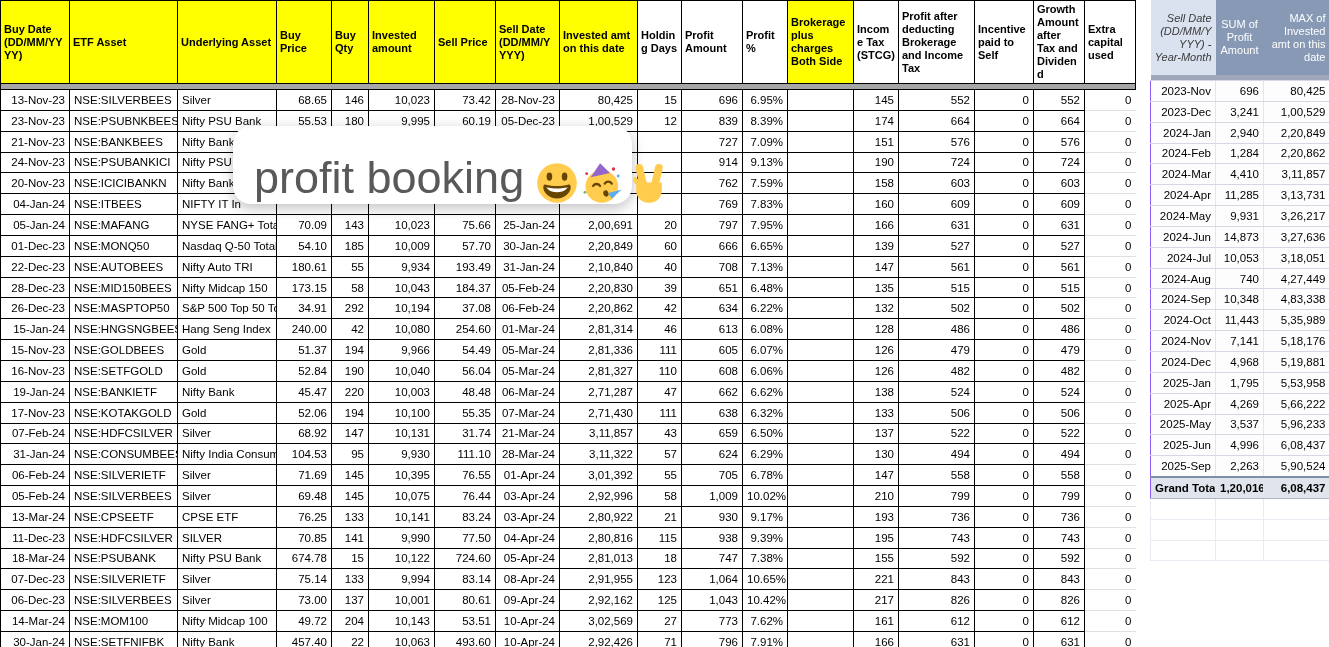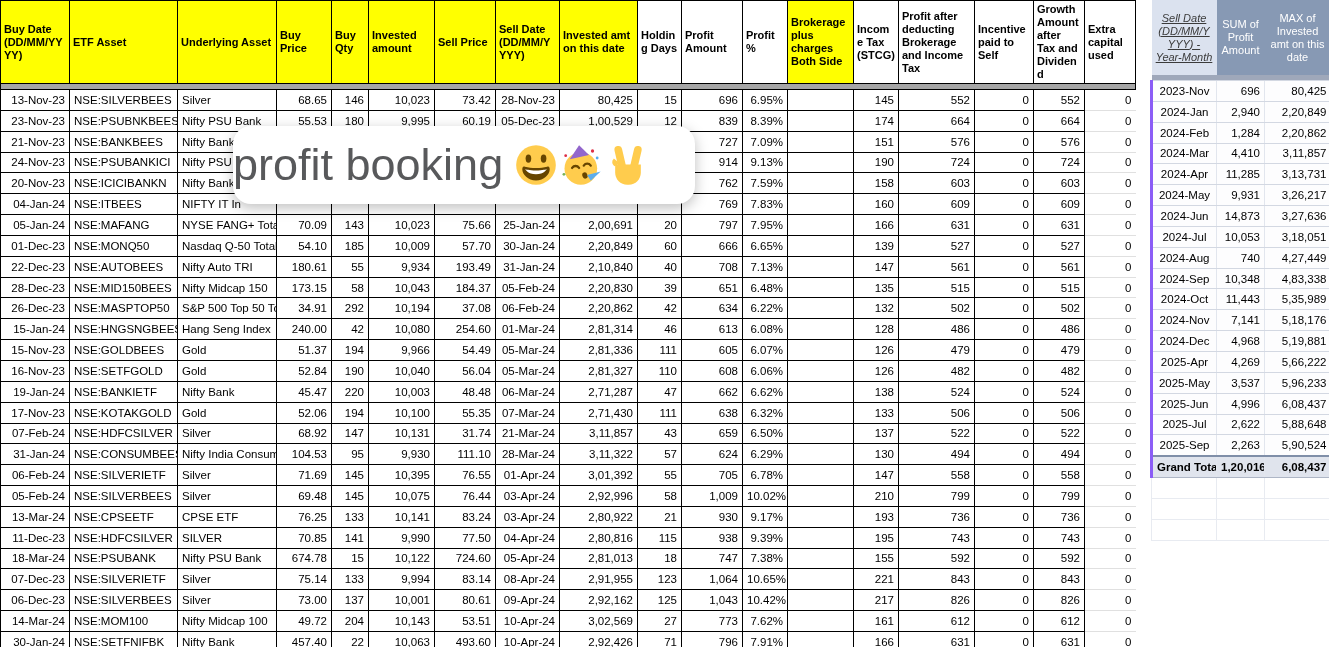--- a/index.html
+++ b/index.html
@@ -17,36 +17,36 @@
   .main td{border:1px solid #000;font-size:11.5px;height:19.85px;padding:0 4px;
            white-space:nowrap;overflow:hidden;background:#fff;}
   .main td.l{text-align:left;}
   .main td.r{text-align:right;}
   .main td.extra{border-top-color:#e0e0e0;border-bottom-color:#e0e0e0;border-right:none;}
 
   
   .pivot{position:absolute;left:1150px;top:0;width:179px;}
   .pivot th{font-size:11px;font-weight:normal;vertical-align:middle;padding:2px 4px;
             line-height:13px;height:71px;overflow-wrap:anywhere;}
-  .pivot th.month{background:var(--pivot-light);font-style:italic;color:#3b3b3b;text-align:center;text-decoration:underline;}
+  .pivot th.month{background:var(--pivot-light);font-style:italic;color:#3b3b3b;text-align:right;}
   .pivot th.sum{background:var(--pivot-dark);color:#fff;text-align:center;}
-  .pivot th.max{background:var(--pivot-dark);color:#fff;text-align:center;}
+  .pivot th.max{background:var(--pivot-dark);color:#fff;text-align:right;}
   .pivot tr.psep td{height:5px;background:var(--pivot-sep);padding:0;}
   .pivot td{font-size:11.5px;height:19.85px;padding:0 4px;border-bottom:1px solid #d3d8e2;
             white-space:nowrap;overflow:hidden;background:#fdfdfe;}
-  .pivot td.m{text-align:center;border-left:3px solid #8b5cf6;}
+  .pivot td.m{text-align:right;border-left:1px solid #8b5cf6;}
   .pivot td.n{text-align:right;border-left:1px solid #e2e6ee;}
   .pivot tr.gt td{background:var(--grand-total-bg);font-weight:bold;
                   border-top:2px solid #7f8ea8;border-bottom:1px solid #aeb6c6;}
   .pivot tr.fill td{border-bottom:1px solid #e8ebf1;border-left:1px solid #e8ebf1;background:#fff;}
 
   
-  .overlay{position:absolute;left:233px;top:126px;width:462px;height:78px;background:#ffffff;
-           border-radius:18px;box-shadow:0 4px 14px rgba(0,0,0,.25);display:flex;align-items:center;
-           box-sizing:border-box;z-index:10;}
+  .overlay{position:absolute;left:233px;top:126px;width:399px;height:78px;background:#ffffff;
+           border-radius:18px;box-shadow:0 4px 14px rgba(0,0,0,.25);display:flex;align-items:flex-end;
+           padding-left:21px;box-sizing:border-box;z-index:10;}
   .overlay .txt{font-size:45px;color:var(--overlay-text);white-space:nowrap;margin-right:12px;}
   .overlay svg{width:42px;height:42px;margin-right:4px;flex:none;}
 </style>
 </head>
 <body>
 
 <div class="sheet">
 
   <table class="main">
     <colgroup id="main-cols">
@@ -654,20 +654,25 @@
           <td colspan="3"></td>
         </tr>
     </thead>
     <tbody id="pivot-rows">
         <tr>
           <td class="m">2023-Nov</td>
           <td class="n">696</td>
           <td class="n">80,425</td>
         </tr>
         <tr>
+          <td class="m">2023-Dec</td>
+          <td class="n">3,241</td>
+          <td class="n">1,00,529</td>
+        </tr>
+        <tr>
           <td class="m">2024-Jan</td>
           <td class="n">2,940</td>
           <td class="n">2,20,849</td>
         </tr>
         <tr>
           <td class="m">2024-Feb</td>
           <td class="n">1,284</td>
           <td class="n">2,20,862</td>
         </tr>
         <tr>
@@ -714,38 +719,38 @@
           <td class="m">2024-Nov</td>
           <td class="n">7,141</td>
           <td class="n">5,18,176</td>
         </tr>
         <tr>
           <td class="m">2024-Dec</td>
           <td class="n">4,968</td>
           <td class="n">5,19,881</td>
         </tr>
         <tr>
+          <td class="m">2025-Jan</td>
+          <td class="n">1,795</td>
+          <td class="n">5,53,958</td>
+        </tr>
+        <tr>
           <td class="m">2025-Apr</td>
           <td class="n">4,269</td>
           <td class="n">5,66,222</td>
         </tr>
         <tr>
           <td class="m">2025-May</td>
           <td class="n">3,537</td>
           <td class="n">5,96,233</td>
         </tr>
         <tr>
           <td class="m">2025-Jun</td>
           <td class="n">4,996</td>
           <td class="n">6,08,437</td>
-        </tr>
-        <tr>
-          <td class="m">2025-Jul</td>
-          <td class="n">2,622</td>
-          <td class="n">5,88,648</td>
         </tr>
         <tr>
           <td class="m">2025-Sep</td>
           <td class="n">2,263</td>
           <td class="n">5,90,524</td>
         </tr>
       </tbody>
     <tbody>
       <tr class="gt">
         <td class="m">Grand Total</td>

